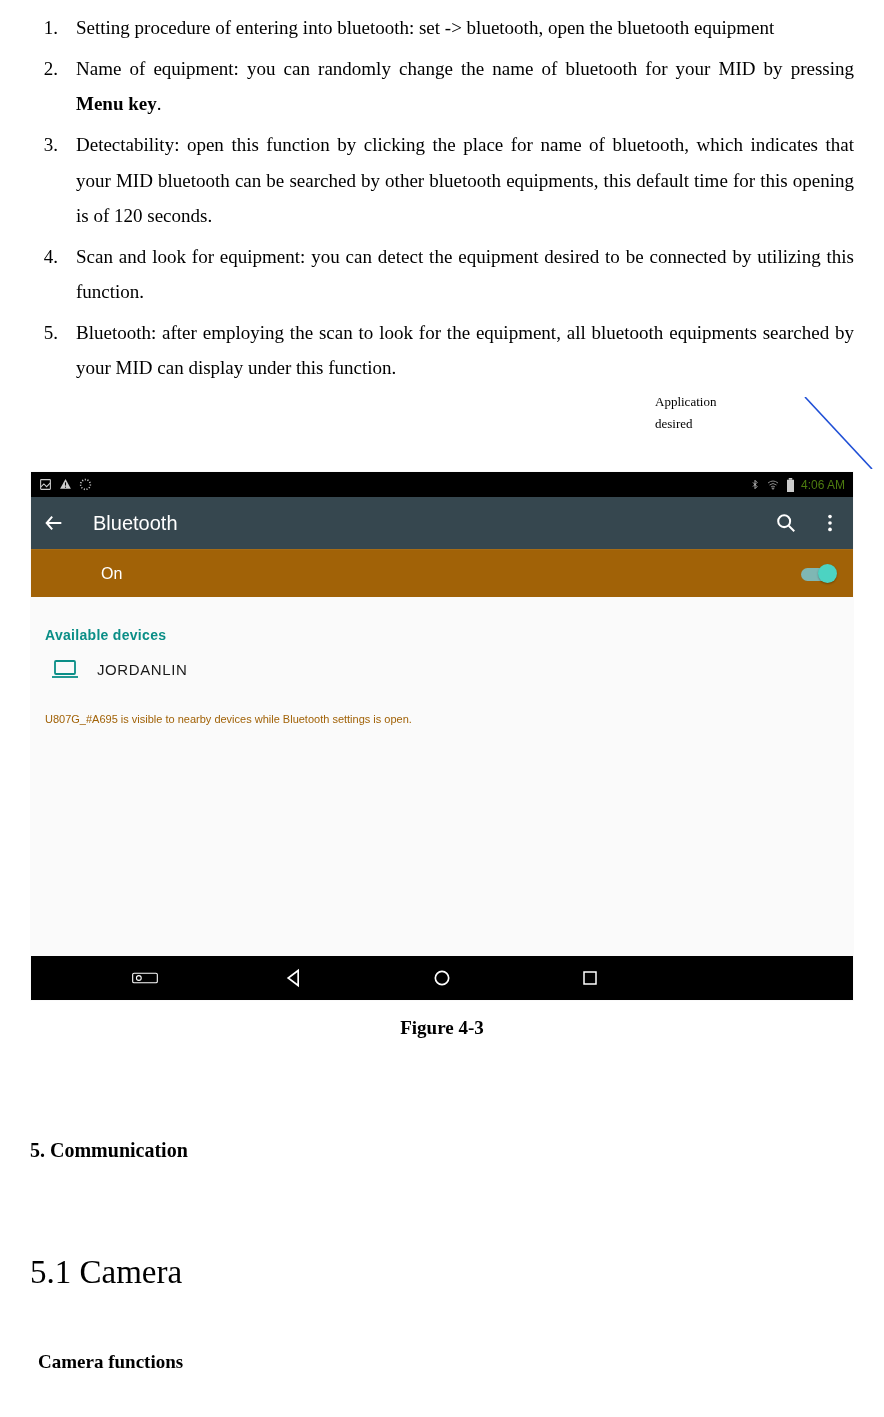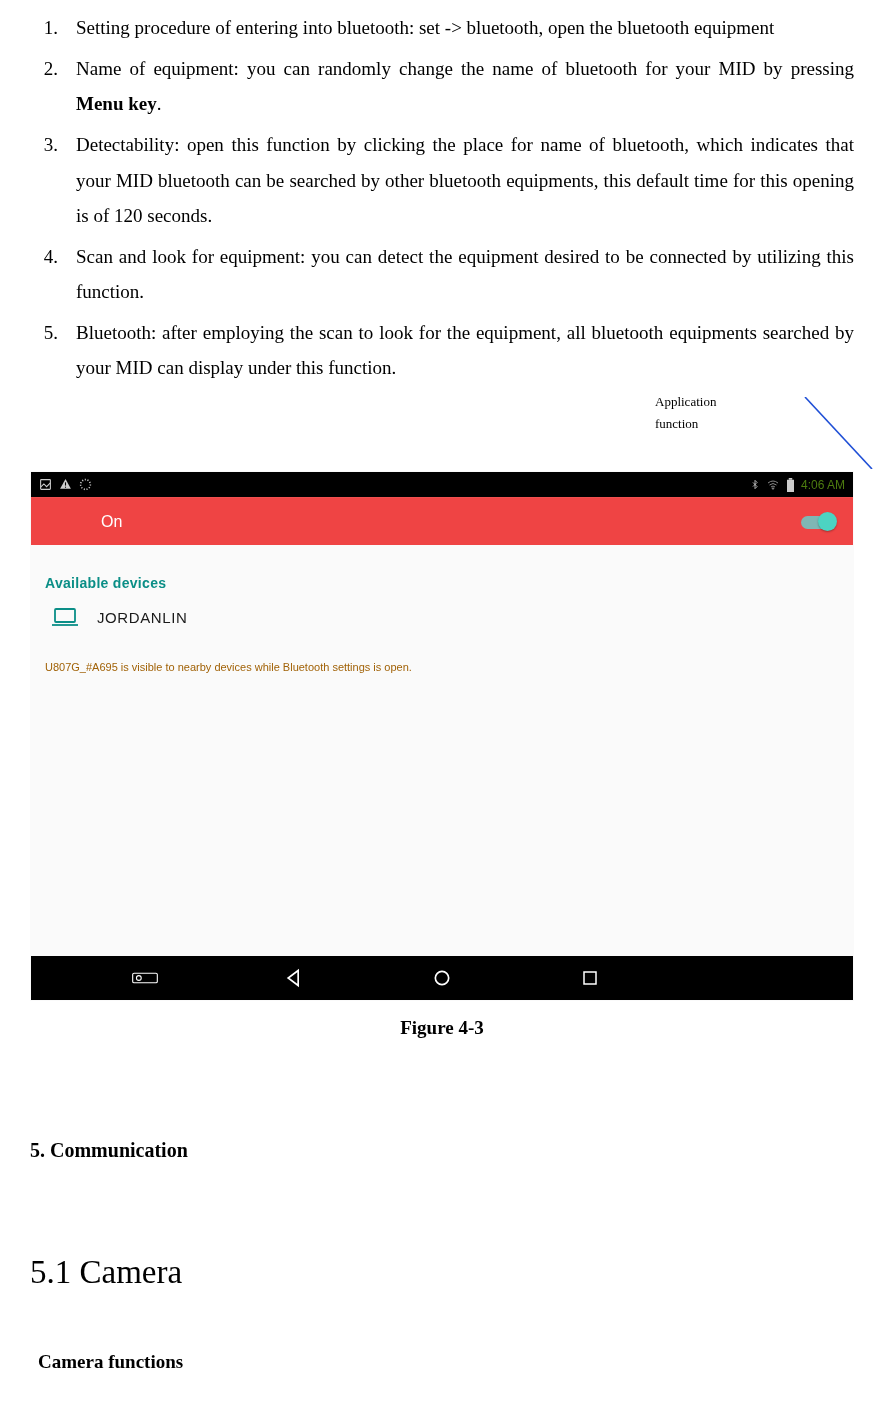--- a/index.html
+++ b/index.html
@@ -78,21 +78,21 @@
       padding: 0 12px;
       color: #fff;
       font-family: sans-serif;
     }
     .back-arrow { width: 22px; height: 22px; margin-right: 28px; }
     .tb-title { font-size: 20px; font-weight: 500; flex: 1; }
     .tb-icon { width: 22px; height: 22px; margin-left: 22px; }
 
     .on-row {
       height: 48px;
-      background: #ef4444;
+      background: #a16207;
       display: flex;
       align-items: center;
       padding-left: 70px;
       padding-right: 14px;
       color: #fff;
       font-family: sans-serif;
       font-size: 16px;
       justify-content: space-between;
       border-top: 1px solid rgba(255,255,255,0.06);
     }
@@ -169,21 +169,21 @@
   </div>
   <div class="list-row">
     <div class="list-num">5.</div>
     <div class="list-body">Bluetooth: after employing the scan to look for the equipment, all bluetooth equipments searched by your MID can display under this function.</div>
   </div>
 </div>
 
 <div class="callout-area">
   <div class="callout-text">
     <div>Application</div>
-    <div>function</div>
+    <div>desired</div>
   </div>
   <svg class="callout-line" viewBox="0 0 80 72">
     <line x1="5" y1="0" x2="72" y2="72" stroke="#1f4fd6" stroke-width="1.6"></line>
   </svg>
 </div>
 
 <div class="mock">
   <div class="status-bar">
     <div class="status-left">
       <span class="s-icon">
@@ -223,20 +223,41 @@
       <span class="s-icon">
         <svg width="9" height="14" viewBox="0 0 10 16" fill="#ccc">
             <rect x="3" y="0" width="4" height="2"></rect>
             <rect x="1" y="2" width="8" height="14"></rect>
           </svg>
       </span>
       <span>4:06 AM</span>
     </div>
   </div>
 
+  <div class="toolbar">
+    <span class="back-arrow">
+      <svg width="22" height="22" viewBox="0 0 24 24" fill="none" stroke="#fff" stroke-width="2.2">
+          <path d="M20 12 L4 12 M10 5 L4 12 L10 19"></path>
+        </svg>
+    </span>
+    <span class="tb-title">Bluetooth</span>
+    <span class="tb-icon">
+      <svg width="22" height="22" viewBox="0 0 24 24" fill="none" stroke="#fff" stroke-width="2.2">
+          <circle cx="10" cy="10" r="6.5"></circle>
+          <path d="M15 15 L21 21"></path>
+        </svg>
+    </span>
+    <span class="tb-icon">
+      <svg width="22" height="22" viewBox="0 0 24 24" fill="#fff">
+          <circle cx="12" cy="5" r="2"></circle>
+          <circle cx="12" cy="12" r="2"></circle>
+          <circle cx="12" cy="19" r="2"></circle>
+        </svg>
+    </span>
+  </div>
 
   <div class="on-row">
     <span>On</span>
     <div class="toggle">
       <div class="toggle-track"></div>
       <div class="toggle-thumb"></div>
     </div>
   </div>
 
   <div class="avail">Available devices</div>

